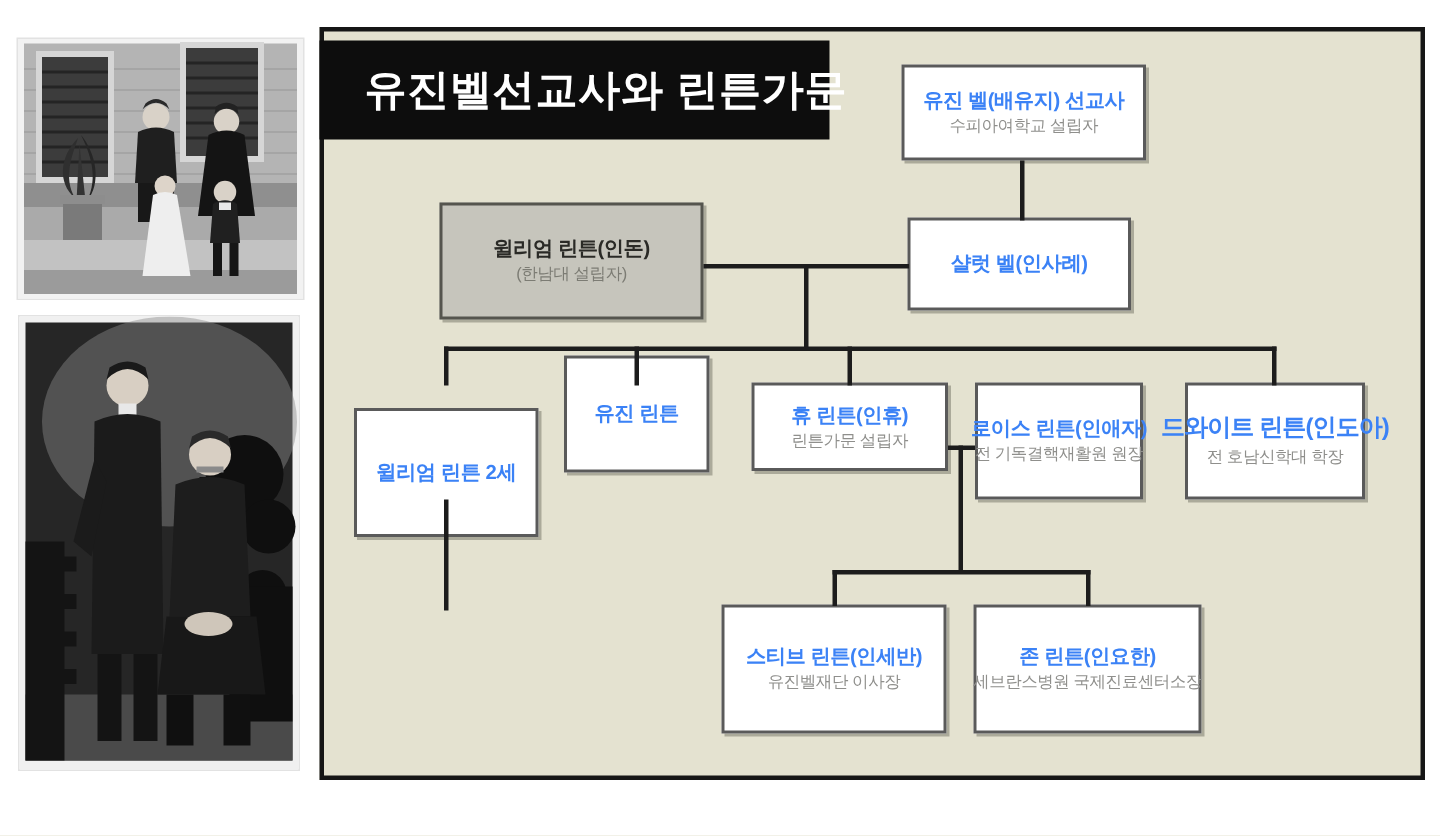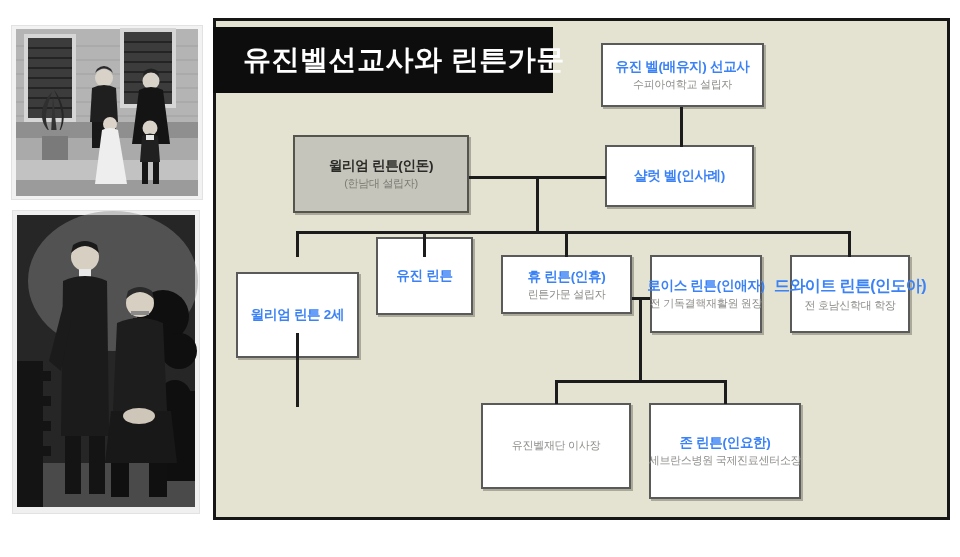--- a/index.html
+++ b/index.html
@@ -187,24 +187,25 @@
     <div class="desc">전 기독결핵재활원 원장</div>
   </div>
 
   <div class="node tight" style="left:574px;top:234px;width:120px;height:78px;">
     <div class="name">드와이트 린튼(인도아)</div>
     <div class="desc">전 호남신학대 학장</div>
   </div>
 
 
   <div class="node" style="left:265px;top:382px;width:150px;height:86px;">
+    <div class="name">스티브 린튼(인세반)</div>
     <div class="desc">유진벨재단 이사장</div>
   </div>
 
-  <div class="node" style="left:433px;top:382px;width:152px;height:96px;">
+  <div class="node" style="left:433px;top:382px;width:152px;height:86px;">
     <div class="name">존 린튼(인요한)</div>
     <div class="desc">세브란스병원 국제진료센터소장</div>
   </div>
 
   <div class="line" style="left:464px;top:86px;width:3px;height:40px;"></div>
   <div class="line" style="left:253px;top:155px;width:137px;height:3px;"></div>
   <div class="line" style="left:320px;top:155px;width:3px;height:58px;"></div>
   <div class="line" style="left:80px;top:210px;width:555px;height:3px;"></div>
   <div class="line" style="left:80px;top:210px;width:3px;height:26px;"></div>
   <div class="line" style="left:207px;top:210px;width:3px;height:26px;"></div>

